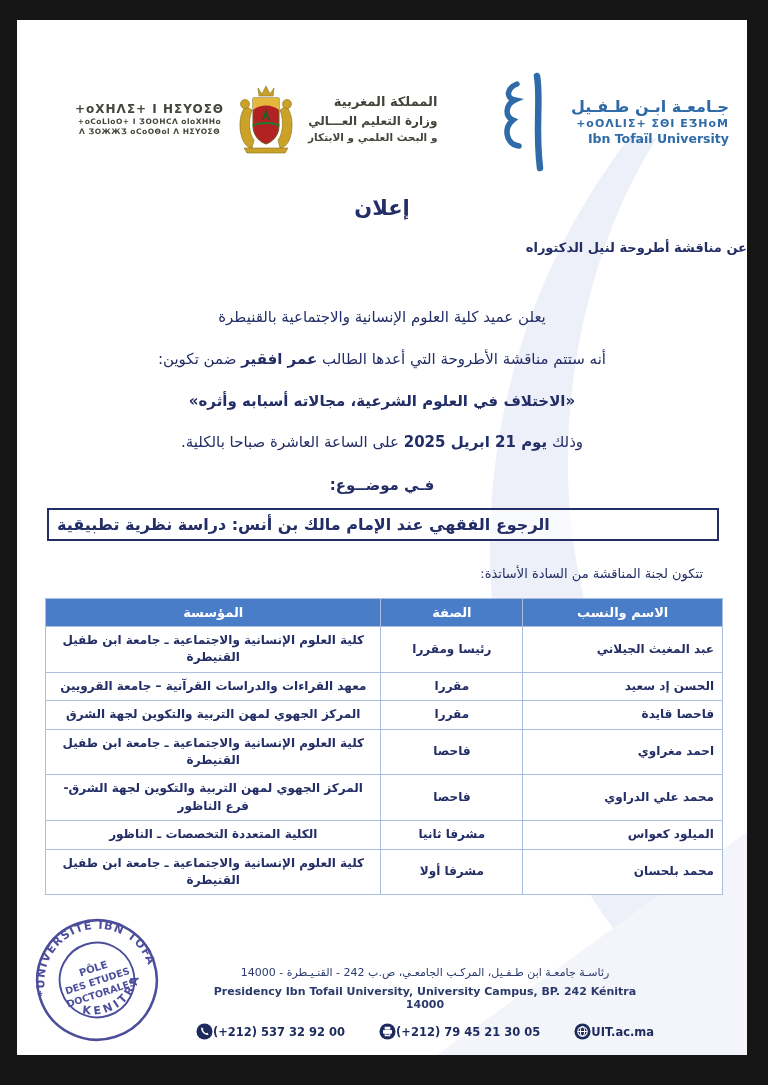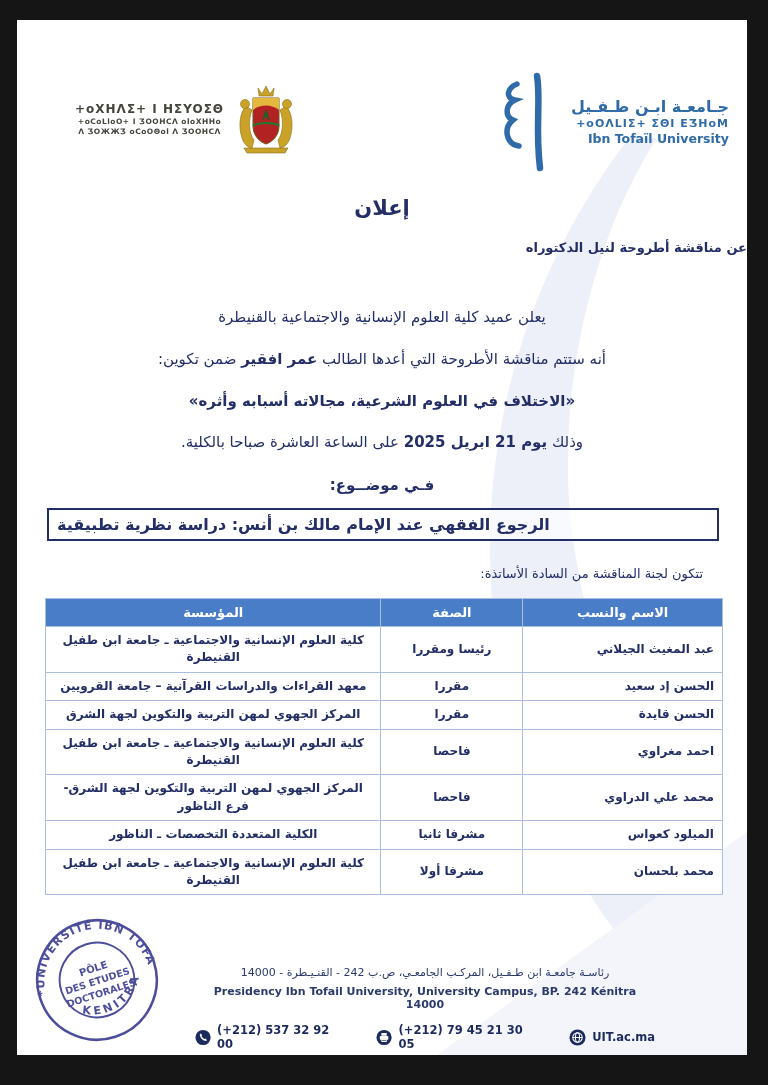--- a/index.html
+++ b/index.html
@@ -109,54 +109,59 @@
   .footer-block{
     position:absolute;left:178px;top:946px;width:460px;
     color:var(--navy);
   }
   .addr-ar{font-size:11px;direction:rtl;text-align:center;color:#2b3a6b;}
   .addr-en{font-size:11px;text-align:center;margin-top:6px;color:#2b3a6b;font-weight:bold;}
   .contacts{
     display:flex;justify-content:center;gap:34px;margin-top:12px;
     font-size:11.5px;font-weight:bold;color:#1c2a5e;
   }
-  .contact-item{display:flex;align-items:center;gap:6px;}
+  .contact-item{display:flex;align-items:center;gap:0;}
 </style>
 </head>
 <body>
 
 <div class="page">
 
   <svg class="watermark" viewBox="0 0 730 1035" width="730" height="1035">
     <path d="M612 118 C 480 290, 442 510, 498 712 C 540 852, 624 958, 714 1035 L 730 1035 L 730 880 C 660 800, 580 690, 556 520 C 538 390, 568 230, 640 118 Z" fill="#edf0f8"></path>
     <path d="M420 1035 L 730 812 L 730 1035 Z" fill="#f3f5fb"></path>
   </svg>
 
   <div class="ministry">
     <div class="tifinagh-block">
       <div class="t1">+oXHΛΣ+ I HΣYOΣΘ</div>
       <div class="t2">+oCoLloO+ I ƷOOHCΛ oloXHHo</div>
-      <div class="t3">Λ ƷOЖЖƷ oCoOΘol Λ ƷOOHCΛ</div>
+      <div class="t3">Λ ƷOЖЖƷ oCoOΘol Λ HΣYOΣΘ</div>
     </div>
     <svg width="60" height="74" viewBox="0 0 60 74">
 
       <path d="M22 6 L26 12 L30 4 L34 12 L38 6 L37 14 L23 14 Z" fill="#c9a227" stroke="#8a6d1d" stroke-width="0.6"></path>
 
       <path d="M10 24 C4 30 2 44 6 56 C8 62 12 66 16 66 L18 58 C13 52 12 38 16 28 Z" fill="#c9a227" stroke="#8a6d1d" stroke-width="0.6"></path>
       <path d="M50 24 C56 30 58 44 54 56 C52 62 48 66 44 66 L42 58 C47 52 48 38 44 28 Z" fill="#c9a227" stroke="#8a6d1d" stroke-width="0.6"></path>
       <circle cx="9" cy="22" r="4.5" fill="#c9a227" stroke="#8a6d1d" stroke-width="0.6"></circle>
       <circle cx="51" cy="22" r="4.5" fill="#c9a227" stroke="#8a6d1d" stroke-width="0.6"></circle>
 
       <path d="M17 16 L43 16 L43 44 C43 54 36 60 30 62 C24 60 17 54 17 44 Z" fill="#b22222" stroke="#6e5a18" stroke-width="1"></path>
       <path d="M17 16 L43 16 L43 28 C36 22 24 22 17 28 Z" fill="#e4b83c"></path>
       <path d="M30 28 L33.2 38 L28 31.8 L32 31.8 L26.8 38 Z" fill="#1c7a33" stroke="#145a25" stroke-width="0.8"></path>
       <path d="M17 44 C21 40 39 40 43 44" fill="none" stroke="#1c7a33" stroke-width="2"></path>
 
       <path d="M8 66 L52 66 L49 71 L11 71 Z" fill="#c9a227" stroke="#8a6d1d" stroke-width="0.6"></path>
     </svg>
+    <div class="ministry-ar">
+      <div class="a1">المملكة المغربية</div>
+      <div class="a2">وزارة التعليم العـــالي</div>
+      <div class="a3">و البحث العلمي و الابتكار</div>
+    </div>
   </div>
 
   <div class="university">
     <svg width="46" height="100" viewBox="0 0 46 100">
       <path d="M14 12 C4 16 2 26 12 28 C3 32 1 44 10 48 C0 56 3 72 16 74" fill="none" stroke="#2f6ba8" stroke-width="5.5" stroke-linecap="round"></path>
       <path d="M34 4 C38 28 32 56 37 96" fill="none" stroke="#2f6ba8" stroke-width="6.5" stroke-linecap="round"></path>
     </svg>
     <div class="uni-text">
       <div class="u-ar">جـامعـة ابـن طـفـيل</div>
       <div class="u-tif">+oOΛLIΣ+ ΣΘI EƷHoM</div>
@@ -190,21 +195,21 @@
           <td class="col-name">عبد المغيث الجيلاني</td>
           <td class="col-role">رئيسا ومقررا</td>
           <td class="col-inst">كلية العلوم الإنسانية والاجتماعية ـ جامعة ابن طفيل القنيطرة</td>
         </tr>
         <tr>
           <td class="col-name">الحسن إد سعيد</td>
           <td class="col-role">مقررا</td>
           <td class="col-inst">معهد القراءات والدراسات القرآنية – جامعة القرويين</td>
         </tr>
         <tr>
-          <td class="col-name">الحسن قايدة</td>
+          <td class="col-name">فاحصا قايدة</td>
           <td class="col-role">مقررا</td>
           <td class="col-inst">المركز الجهوي لمهن التربية والتكوين لجهة الشرق</td>
         </tr>
         <tr>
           <td class="col-name">احمد مغراوي</td>
           <td class="col-role">فاحصا</td>
           <td class="col-inst">كلية العلوم الإنسانية والاجتماعية ـ جامعة ابن طفيل القنيطرة</td>
         </tr>
         <tr>
           <td class="col-name">محمد علي الدراوي</td>

